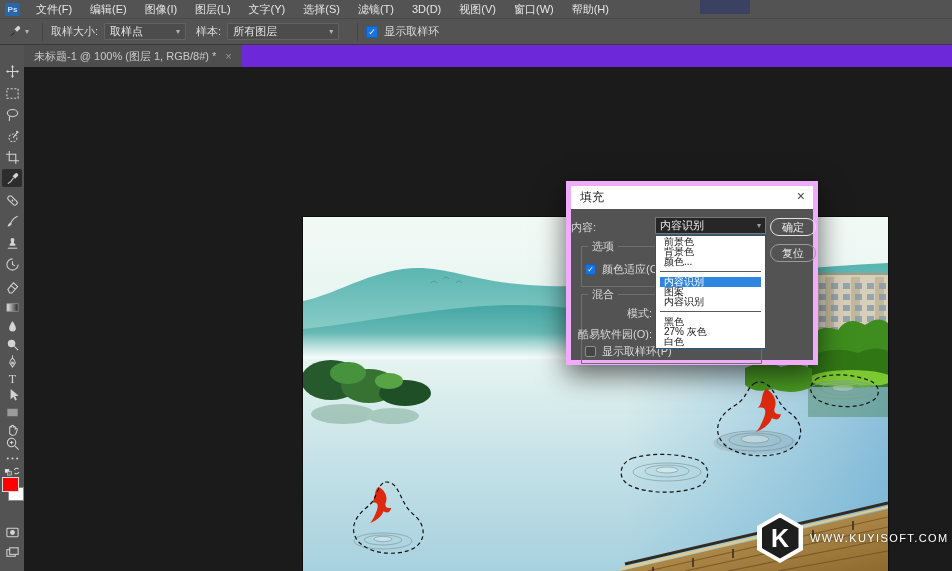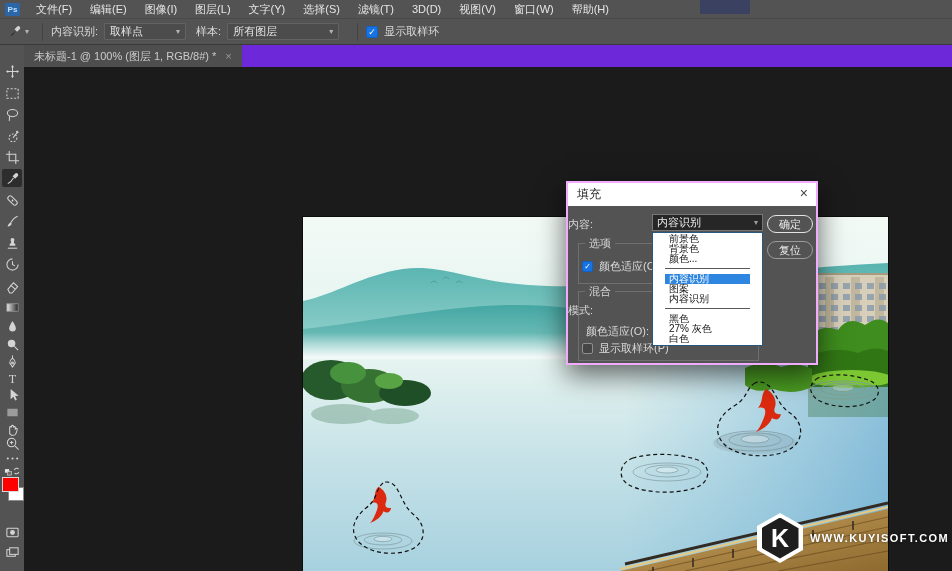--- a/index.html
+++ b/index.html
@@ -42,21 +42,21 @@
   .tool svg{stroke:#d4d4d4;fill:none;stroke-width:1.1}
   .fg-swatch{position:absolute;left:2px;top:432px;width:15px;height:13px;border:1px solid #d9d9d9;z-index:2}
   .bg-swatch{position:absolute;left:8px;top:442px;width:14px;height:12px;background:#fff;border:1px solid #8a8a8a;z-index:1}
 
   
   .pasteboard{position:absolute;left:24px;top:67px;right:0;bottom:0;background:#1b1b1b}
   .canvas{position:absolute;left:303px;top:217px;width:585px;height:354px;box-shadow:0 0 0 1px rgba(0,0,0,.5);z-index:1}
 
   
   .dialog{position:absolute;left:566px;top:181px;width:252px;height:184px;background:#535353;
-          border:2px solid #f0abfc;box-shadow:0 10px 26px rgba(0,0,0,.6);z-index:20;
+          border:5px solid #f0abfc;box-shadow:0 10px 26px rgba(0,0,0,.6);z-index:20;
           font-size:11px;color:#d9d9d9;box-sizing:border-box}
   .dlg-title{position:absolute;left:0;top:0;right:0;height:23px;background:#fff;color:#1c1c1c;
              font-size:12px;line-height:23px;padding-left:9px;box-sizing:border-box}
   .dlg-close{position:absolute;right:8px;top:0;height:23px;line-height:21px;color:#444;font-size:14px}
   .lbl-content{position:absolute;left:0;top:34px;width:81px;text-align:left}
   .dlg-combo{position:absolute;left:84px;top:31px;width:111px;height:17px;background:#262626;
              border:1px solid #767676;box-sizing:border-box;color:#ececec;display:flex;align-items:center;
              justify-content:space-between;padding:0 4px;font-size:11px}
   .dlg-combo .chev{color:#9f9f9f}
   .btn{position:absolute;left:199px;width:46px;height:18px;border-radius:9px;text-align:center;
@@ -67,42 +67,42 @@
   .g-options{top:60px;height:41px}
   .g-blend{top:108px;height:70px}
   .group-label{position:absolute;top:-6px;left:6px;background:#535353;padding:0 4px;line-height:11px}
   .row-cb{position:absolute;display:flex;align-items:center;gap:6px}
   .cb-color{left:14px;top:76px}
   .cb-preserve{left:14px;top:158px}
   .cbx{width:11px;height:11px;box-sizing:border-box;border-radius:2px;font-size:8px;line-height:10px;text-align:center;flex:none}
   .cbx.on{background:#1673e1;border:1px solid #1061c4;color:#fff}
   .cbx.on::after{content:"✓"}
   .cbx.off{background:#454545;border:1px solid #8f8f8f}
-  .lbl-mode{position:absolute;left:0;top:120px;width:81px;}
+  .lbl-mode{position:absolute;left:0;top:120px;width:81px;text-align:right}
   .lbl-opacity{position:absolute;left:0;top:141px;width:81px;text-align:right}
 
   
   .dropdown{position:absolute;left:84px;top:49px;width:111px;background:#fff;border:1px solid #27587f;
-            box-sizing:border-box;z-index:25;padding:1px 12px;color:#141414}
+            box-sizing:border-box;z-index:25;padding:1px 4px;color:#141414}
   .dd-item{height:10px;line-height:10px;font-size:10px;padding-left:4px;white-space:nowrap;overflow:hidden}
   .dd-item.selected{background:#2e86e0;color:#fff}
   .dd-sep{border-top:1px solid #5a5a5a;margin:4px 0 5px 0;height:0}
 
   
   .watermark{position:absolute;left:757px;top:505px;width:195px;height:66px;z-index:30;
              display:flex;align-items:center;pointer-events:none}
   .hex-outer{width:46px;height:50px;background:#fff;flex:none;display:flex;align-items:center;justify-content:center;
              clip-path:polygon(50% 0,100% 26%,100% 74%,50% 100%,0 74%,0 26%)}
   .hex-inner{width:37px;height:41px;background:#1e1e1e;display:flex;align-items:center;justify-content:center;
              clip-path:polygon(50% 0,100% 26%,100% 74%,50% 100%,0 74%,0 26%)}
   .hex-k{color:#fff;font-size:25px;font-weight:bold;line-height:1}
   .wm-text{margin-left:7px;min-width:0}
   .wm-name{font-size:27px;font-weight:bold;color:#fff;line-height:30px;letter-spacing:2px;white-space:nowrap;
            text-shadow:0 0 3px rgba(0,0,0,.55)}
-  .wm-url{font-size:11px;font-weight:bold;color:#fff;letter-spacing:1.4px;white-space:nowrap;
+  .wm-url{font-size:11px;font-weight:normal;color:#fff;letter-spacing:1.4px;white-space:nowrap;
           text-shadow:0 0 3px rgba(0,0,0,.55)}
 </style>
 </head>
 <body>
 
 <div class="app">
 
   <svg width="0" height="0" style="position:absolute">
     <defs>
       <linearGradient id="tg" x1="0" y1="0" x2="1" y2="0">
@@ -130,21 +130,21 @@
 
   <div class="optionsbar">
     <div class="toolpreset">
       <svg width="15" height="15" viewBox="0 0 16 16">
         <path d="M3 13.5c2.5-1.2 4.8-3.8 6-6"></path>
         <path d="M8 5.5l2.8 2.8 2.7-2.7c.8-.8.8-2 0-2.8s-2-.8-2.8 0z" fill="#d4d4d4" stroke="none"></path>
       </svg>
       <span class="chev">▾</span>
     </div>
     <div class="vsep"></div>
-    <span class="opt-label">内容识别:</span>
+    <span class="opt-label">取样大小:</span>
     <div class="opt-combo" style="width:82px">
       <span>取样点</span>
       <span class="chev">▾</span>
     </div>
     <span class="opt-label">样本:</span>
     <div class="opt-combo" style="width:112px">
       <span>所有图层</span>
       <span class="chev">▾</span>
     </div>
     <div class="vsep"></div>
@@ -448,21 +448,21 @@
     </div>
     <div class="row-cb cb-color">
       <div class="cbx on"></div>
       <span>颜色适应(C)</span>
     </div>
 
     <div class="groupbox g-blend">
       <span class="group-label">混合</span>
     </div>
     <div class="lbl-mode">模式:</div>
-    <div class="lbl-opacity">颜色适应(O):</div>
+    <div class="lbl-opacity">酷易软件园(O):</div>
     <div class="row-cb cb-preserve">
       <div class="cbx off"></div>
       <span>显示取样环(P)</span>
     </div>
 
     <div class="dropdown">
       <div class="dd-item">前景色</div>
       <div class="dd-item">背景色</div>
       <div class="dd-item">颜色...</div>
       <div class="dd-sep"></div>

